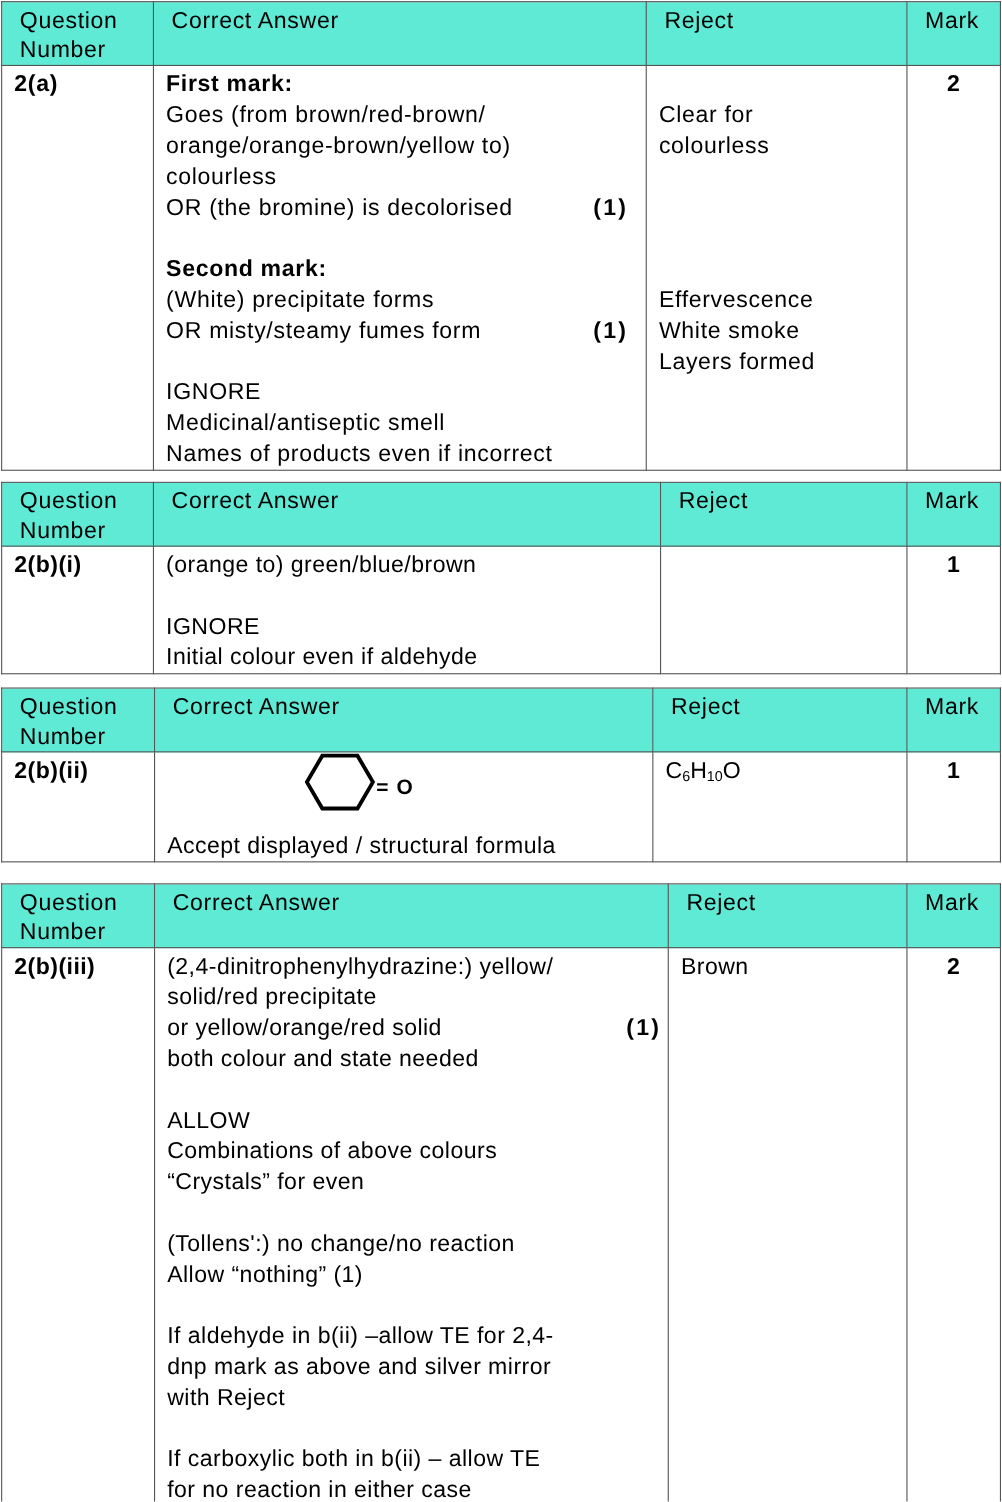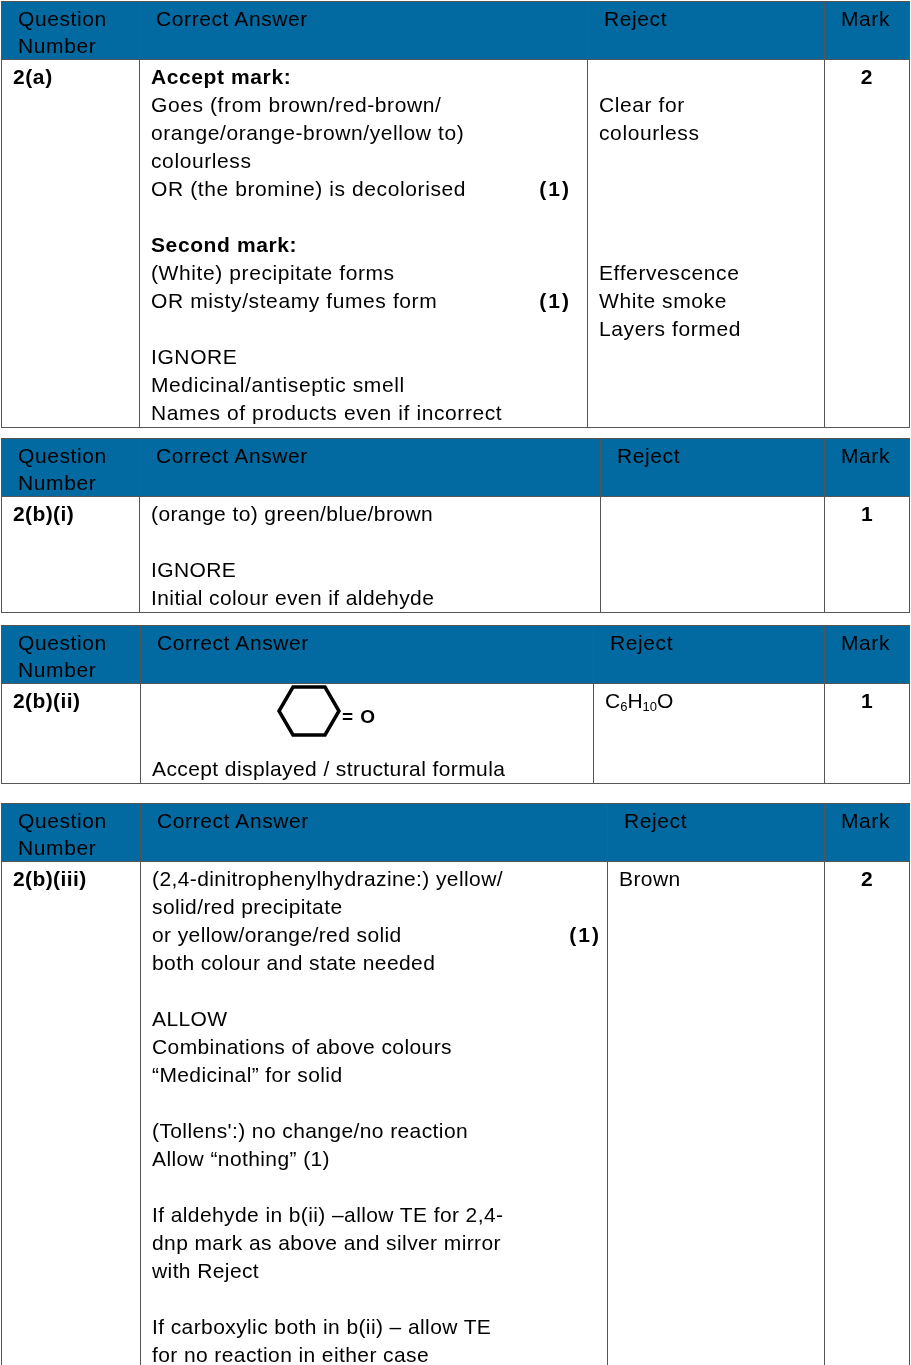--- a/index.html
+++ b/index.html
@@ -1,21 +1,21 @@
 <!DOCTYPE html>
 <html><head>
 <meta charset="utf-8">
 <style>
   html, body { margin: 0; padding: 0; background: #ffffff; }
   body { width: 911px; height: 1365px; position: relative; overflow: hidden;
          font-family: "Liberation Sans", "DejaVu Sans", sans-serif; color: #000; }
   .ms-table { position: absolute; left: 1px; width: 908px; border-collapse: collapse; table-layout: fixed; }
   .ms-table td, .ms-table th { border: 1.5px solid #555; vertical-align: top; padding: 3px 0 0 11px;
          font-size: 21px; line-height: 28px; font-weight: normal; text-align: left; letter-spacing: 0.6px; }
-  .ms-table thead th { background: #0369a1; padding-left: 16px; }
+  .ms-table thead th { background: #5eead4; padding-left: 16px; }
   .ms-table thead tr { height: 55px; }
   .ms-table tbody td { padding-top: 3px; margin-top: 44px; }
   .qnum { font-weight: bold !important; letter-spacing: 1.5px; }
   .mark-cell { text-align: center !important; padding-left: 0 !important; font-weight: bold !important; }
   .line { display: block; min-height: 28px; white-space: nowrap; }
   .line.bold { font-weight: bold; }
   .line.blank { height: 28px; }
   .line .tag { font-weight: bold; float: right; margin-right: 16px; letter-spacing: 2px; }
   .condensed td { letter-spacing: 0.4px; }
   .chem { position: relative; height: 68px; }
@@ -38,21 +38,21 @@
       <th style="white-space:normal;line-height:27px;">Question Number</th>
       <th>Correct Answer</th>
       <th>Reject</th>
       <th>Mark</th>
     </tr>
   </thead>
   <tbody>
     <tr style="height:363px;">
       <td class="qnum">2(a)</td>
       <td>
-        <span class="line bold">Accept mark:</span>
+        <span class="line bold">First mark:</span>
         <span class="line">Goes (from brown/red-brown/</span>
         <span class="line">orange/orange-brown/yellow to)</span>
         <span class="line">colourless</span>
         <span class="line"><span>OR (the bromine) is decolorised</span><span class="tag">(1)</span></span>
         <span class="line blank"></span>
         <span class="line bold">Second mark:</span>
         <span class="line">(White) precipitate forms</span>
         <span class="line"><span>OR misty/steamy fumes form</span><span class="tag">(1)</span></span>
         <span class="line blank"></span>
         <span class="line">IGNORE</span>
@@ -160,21 +160,21 @@
     <tr style="height:503px;">
       <td class="qnum">2(b)(iii)</td>
       <td>
         <span class="line">(2,4-dinitrophenylhydrazine:) yellow/</span>
         <span class="line">solid/red precipitate</span>
         <span class="line"><span>or yellow/orange/red solid</span><span class="tag" style="margin-right:6px;">(1)</span></span>
         <span class="line">both colour and state needed</span>
         <span class="line blank"></span>
         <span class="line">ALLOW</span>
         <span class="line">Combinations of above colours</span>
-        <span class="line">“Medicinal” for solid</span>
+        <span class="line">“Crystals” for even</span>
         <span class="line blank"></span>
         <span class="line">(Tollens':) no change/no reaction</span>
         <span class="line">Allow “nothing” (1)</span>
         <span class="line blank"></span>
         <span class="line">If aldehyde in b(ii) –allow TE for 2,4-</span>
         <span class="line">dnp mark as above and silver mirror</span>
         <span class="line">with Reject</span>
         <span class="line blank"></span>
         <span class="line">If carboxylic both in b(ii) – allow TE</span>
         <span class="line">for no reaction in either case</span>

